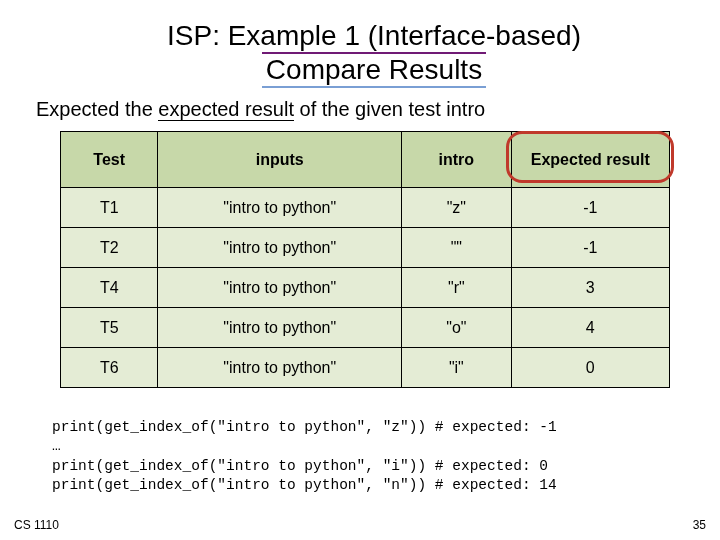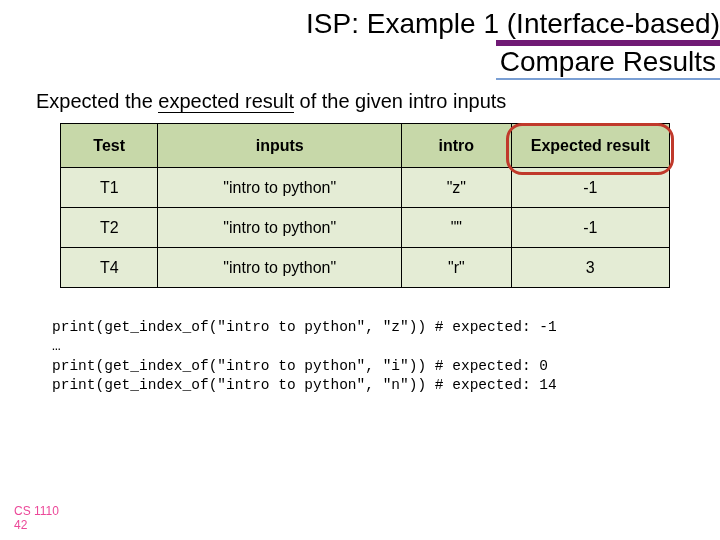--- a/index.html
+++ b/index.html
@@ -4,31 +4,31 @@
 <style>
   * { box-sizing: border-box; margin: 0; padding: 0; }
   html, body { width: 720px; height: 540px; }
   body {
     font-family: Arial, Helvetica, sans-serif;
     background: #fff;
     position: relative;
     color: #000;
   }
   .title-wrap {
-    text-align: right;
-    padding-top: 8px;
+    text-align: center;
+    padding-top: 20px;
     margin-left: 28px;
   }
   .title-line1, .title-line2 {
     font-size: 28px;
     font-weight: normal;
     display: inline-block;
   }
   .title-line2 {
-    border-top: 6px solid #701a75;
+    border-top: 2px solid #701a75;
     border-bottom: 2px solid #7a9fd4;
     padding: 0 4px;
   }
   .subtitle {
     font-size: 20px;
     padding: 10px 0 8px 36px;
   }
   .subtitle .underline {
     border-bottom: 1px solid #000;
   }
@@ -43,21 +43,21 @@
   th, td {
     border: 1.5px solid #000;
     text-align: center;
     font-size: 16px;
     padding: 4px 2px;
     font-family: Arial, Helvetica, sans-serif;
   }
   th {
     background: #c7d8a9;
     font-weight: bold;
-    height: 44px;
+    height: 56px;
   }
   td {
     background: #e4ecd5;
     height: 40px;
   }
   .col-test   { width: 16%; }
   .col-string { width: 40%; }
   .col-letter { width: 18%; }
   .col-exp    { width: 26%; }
   .ring {
@@ -78,36 +78,35 @@
     line-height: 1.35;
     padding: 4px 0 0 52px;
     white-space: pre;
   }
   .footer {
     position: absolute;
     bottom: 8px;
     left: 14px;
     right: 14px;
     font-size: 12px;
-    color: #ec4899;
+    color: #000000;
     display: flex;
     justify-content: space-between;
-    flex-direction: column;
   }
 </style>
 </head>
 <body>
 
 <div class="title-wrap">
   <span class="title-line1">ISP: Example 1 (Interface-based)</span><br>
   <span class="title-line2">Compare Results</span>
 </div>
 
 <div class="subtitle">
-  <span>Expected the </span><span class="underline">expected result</span><span> of the given intro inputs</span>
+  <span>Expected the </span><span class="underline">expected result</span><span> of the given test intro</span>
 </div>
 
 <div class="table-wrap">
   <table>
     <colgroup>
       <col class="col-test">
         <col class="col-string">
         <col class="col-letter">
         <col class="col-exp">
     </colgroup>
@@ -131,28 +130,40 @@
         <td>"intro to python"</td>
         <td>""</td>
         <td>-1</td>
       </tr>
       <tr>
         <td>T4</td>
         <td>"intro to python"</td>
         <td>"r"</td>
         <td>3</td>
       </tr>
+      <tr>
+        <td>T5</td>
+        <td>"intro to python"</td>
+        <td>"o"</td>
+        <td>4</td>
+      </tr>
+      <tr>
+        <td>T6</td>
+        <td>"intro to python"</td>
+        <td>"i"</td>
+        <td>0</td>
+      </tr>
     </tbody>
   </table>
   <div class="ring ring-header"></div>
 </div>
 
 <div class="code-block">
 <span>print(get_index_of("intro to python", "z")) # expected: -1</span>
 <span>…</span>
 <span>print(get_index_of("intro to python", "i")) # expected: 0</span>
 <span>print(get_index_of("intro to python", "n")) # expected: 14</span>
 </div>
 
 <div class="footer">
   <span>CS 1110</span>
-  <span>42</span>
+  <span>35</span>
 </div>
 
 </body></html>

